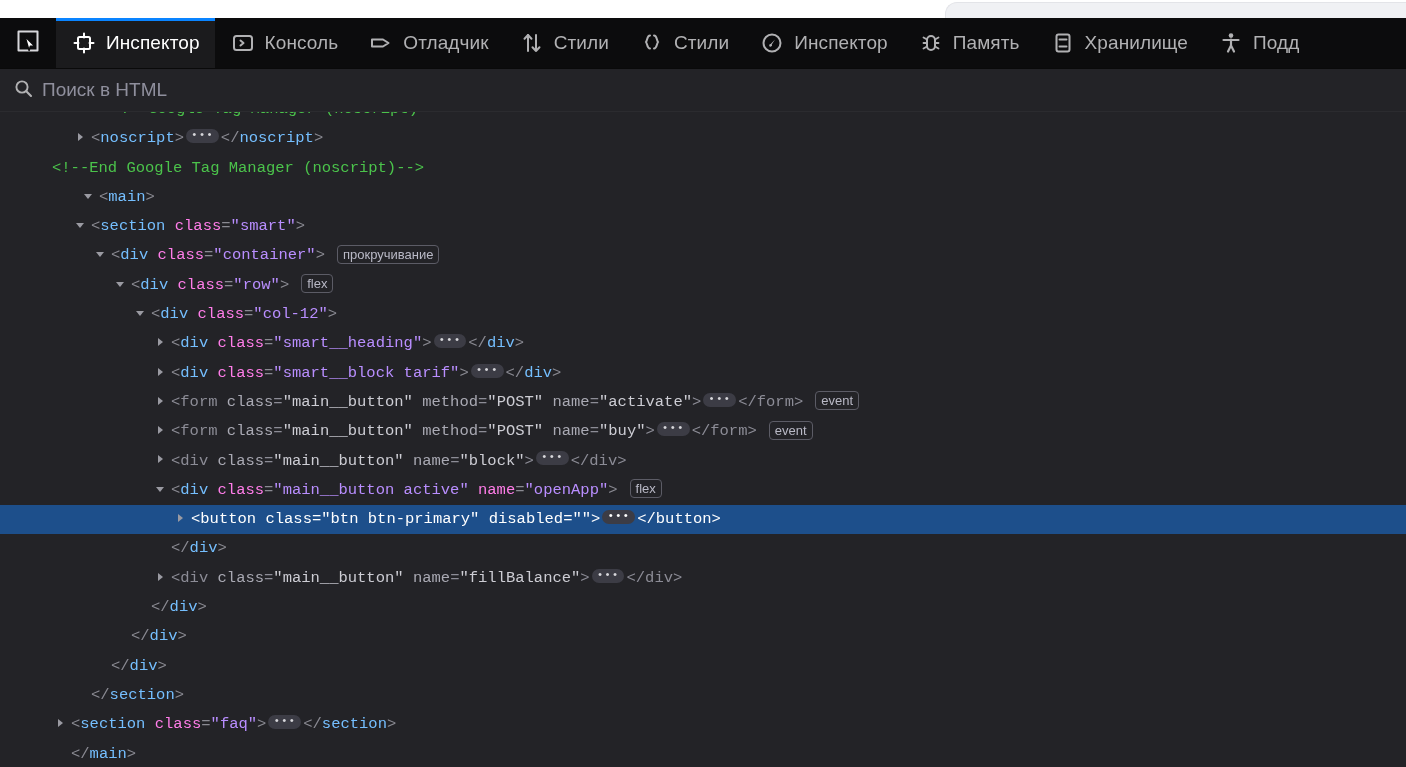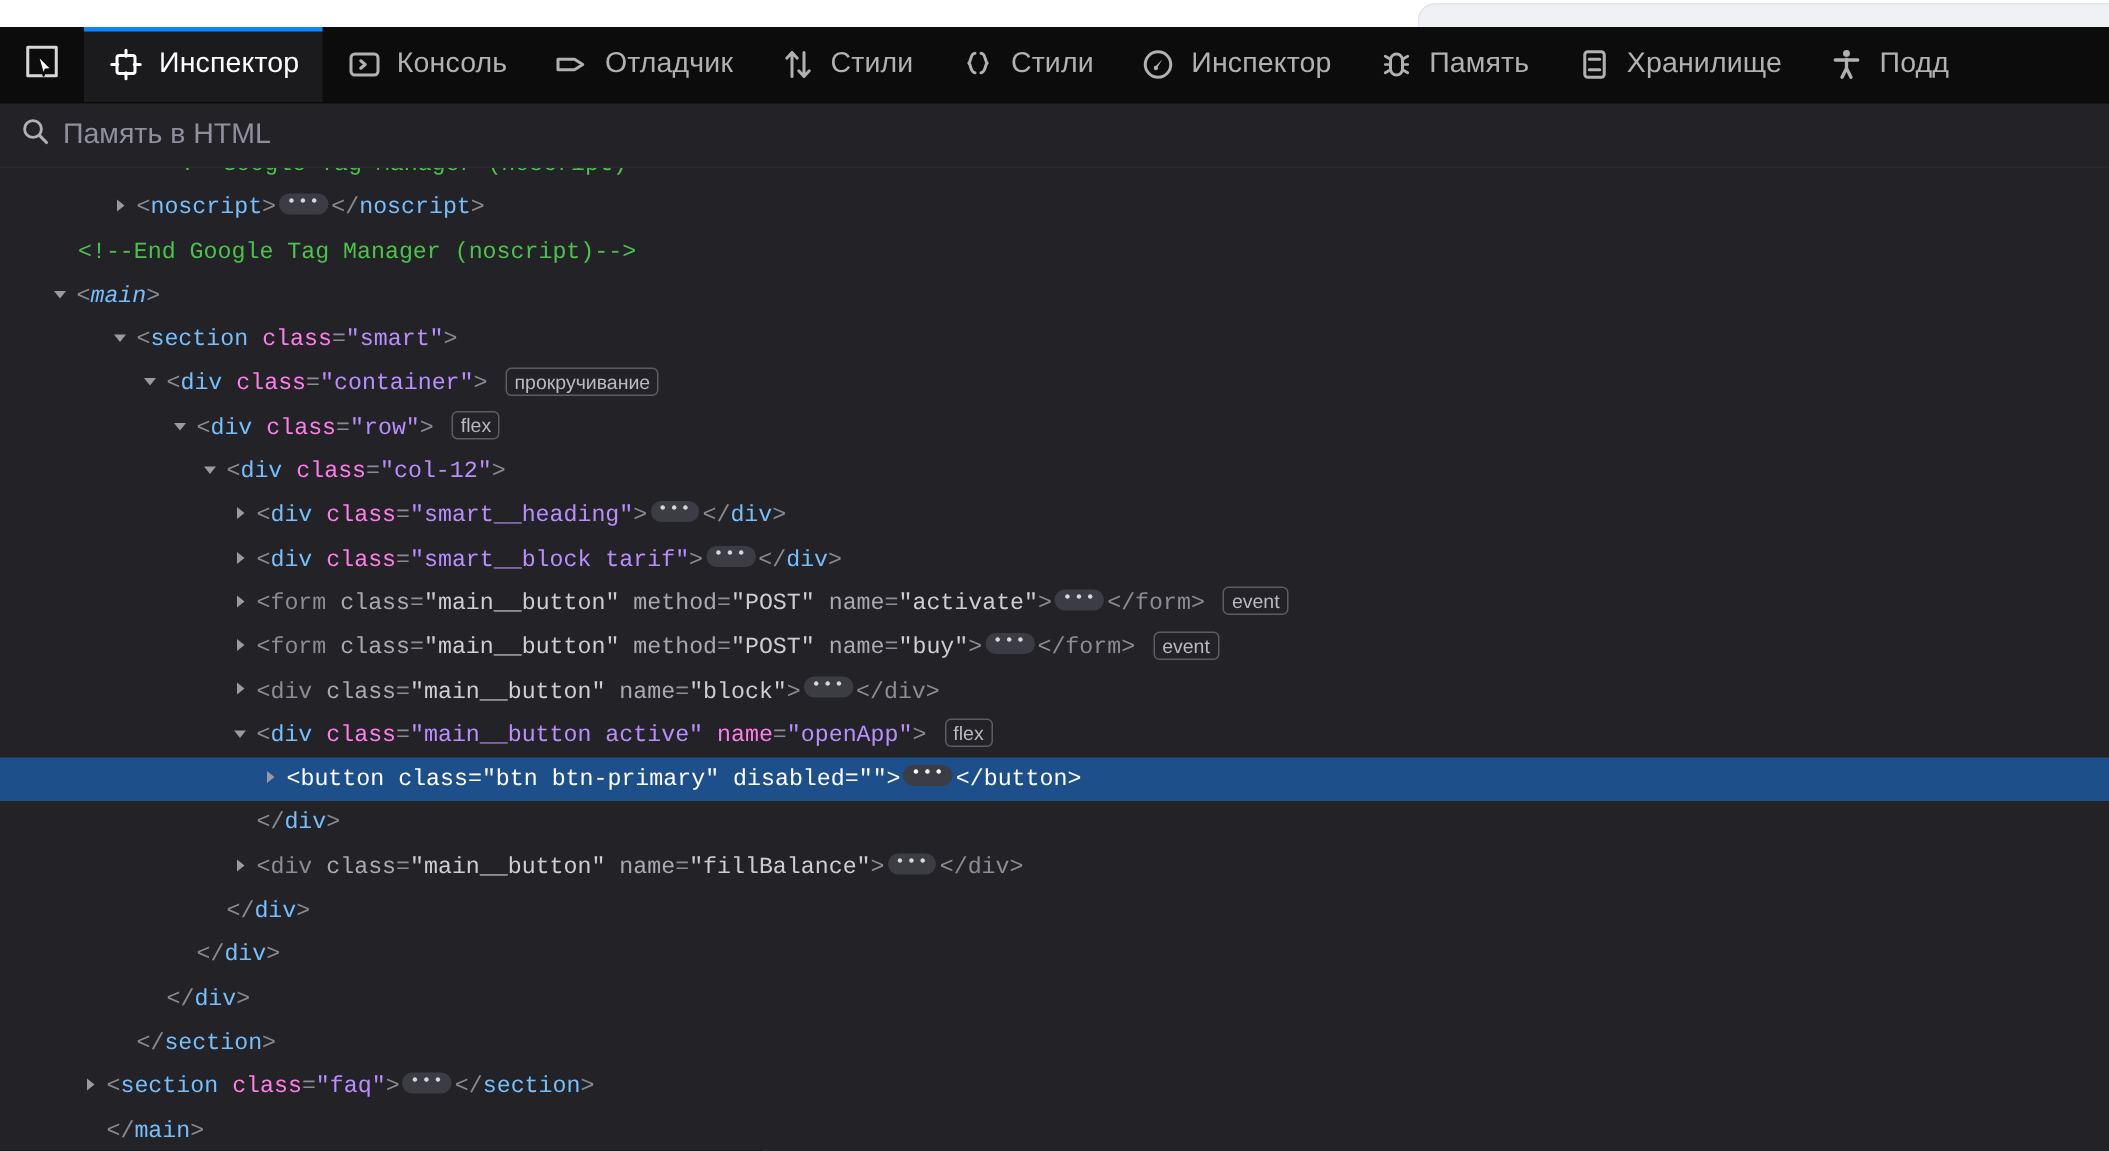--- a/index.html
+++ b/index.html
@@ -237,34 +237,34 @@
     </div>
 </div>
 
 <div id="search-bar">
   <span>
     <svg width="19" height="19" viewBox="0 0 19 19" fill="none">
       <circle cx="8" cy="8" r="5.6" stroke="#b1b1b3" stroke-width="1.9"></circle>
       <path d="M12.3 12.3L17 17" stroke="#b1b1b3" stroke-width="2.1" stroke-linecap="round"></path>
     </svg>
   </span>
-  <span id="search-placeholder">Память в HTML</span>
+  <span id="search-placeholder">Поиск в HTML</span>
 </div>
 
 <div id="markup-view">
     <div class="node-row clipped-top" style="padding-left: 94px;"><span class="twisty spacer"><svg width="12" height="12" viewBox="0 0 12 12">
           <path d="M4 2l5 4-5 4z" fill="#9a9aa2"></path>
         </svg></span><span class="c-comment">&lt;!--Google Tag Manager (noscript)--&gt;</span></div>
     <div class="node-row" style="padding-left: 74px;"><span class="twisty"><svg width="12" height="12" viewBox="0 0 12 12">
           <path d="M4 2l5 4-5 4z" fill="#9a9aa2"></path>
         </svg></span><span class="c-bracket">&lt;</span><span class="c-tag">noscript</span><span class="c-bracket">&gt;</span><span class="ellipsis">•••</span><span class="c-bracket">&lt;/</span><span class="c-tag">noscript</span><span class="c-bracket">&gt;</span></div>
     <div class="node-row" style="padding-left: 35px;"><span class="twisty spacer"><svg width="12" height="12" viewBox="0 0 12 12">
           <path d="M4 2l5 4-5 4z" fill="#9a9aa2"></path>
         </svg></span><span class="c-comment">&lt;!--End Google Tag Manager (noscript)--&gt;</span></div>
-    <div class="node-row" style="padding-left: 34px; font-style: italic;"><span class="twisty"><svg width="12" height="12" viewBox="0 0 12 12">
+    <div class="node-row" style="padding-left: 82px;"><span class="twisty"><svg width="12" height="12" viewBox="0 0 12 12">
           <path d="M2 4l4 5 4-5z" fill="#9a9aa2"></path>
         </svg></span><span class="c-bracket">&lt;</span><span class="c-tag">main</span><span class="c-bracket">&gt;</span></div>
     <div class="node-row" style="padding-left: 74px;"><span class="twisty"><svg width="12" height="12" viewBox="0 0 12 12">
           <path d="M2 4l4 5 4-5z" fill="#9a9aa2"></path>
         </svg></span><span class="c-bracket">&lt;</span><span class="c-tag">section</span><span class="c-sp"> </span><span class="c-attr">class</span><span class="c-eq">=</span><span class="c-val">"smart"</span><span class="c-bracket">&gt;</span></div>
     <div class="node-row" style="padding-left: 94px;"><span class="twisty"><svg width="12" height="12" viewBox="0 0 12 12">
           <path d="M2 4l4 5 4-5z" fill="#9a9aa2"></path>
         </svg></span><span class="c-bracket">&lt;</span><span class="c-tag">div</span><span class="c-sp"> </span><span class="c-attr">class</span><span class="c-eq">=</span><span class="c-val">"container"</span><span class="c-bracket">&gt;</span><span class="badge">прокручивание</span></div>
     <div class="node-row" style="padding-left: 114px;"><span class="twisty"><svg width="12" height="12" viewBox="0 0 12 12">
           <path d="M2 4l4 5 4-5z" fill="#9a9aa2"></path>

